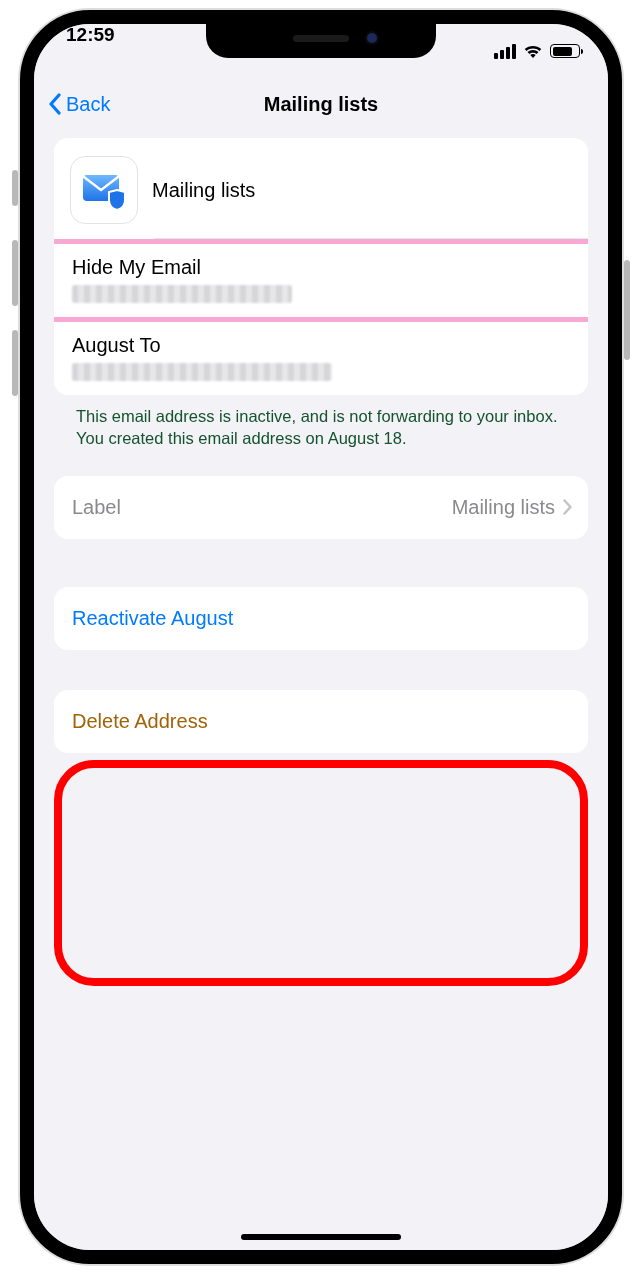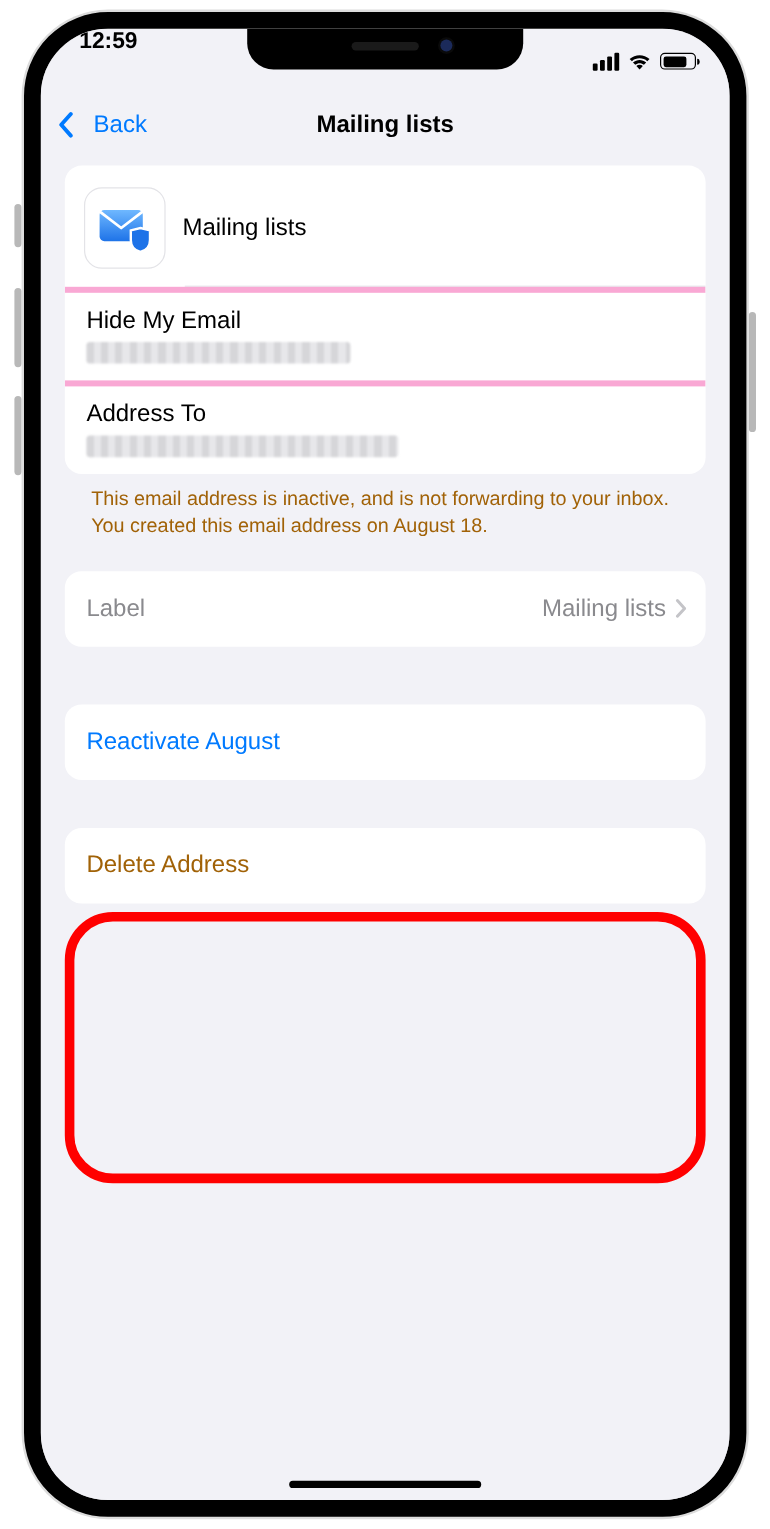--- a/index.html
+++ b/index.html
@@ -75,21 +75,21 @@
       content:""; position:absolute; right:-4px; top:4px; width:2.5px; height:5px;
       background:#000; border-radius:0 2px 2px 0;
     }
     .battery .fill { position:absolute; left:1.5px; top:1.5px; bottom:1.5px; width:68%; background:#000; border-radius:2px; }
     
     .nav {
       display: flex; align-items: center; height: 48px;
       padding: 0 14px;
     }
     .back-btn {
-      display: flex; align-items: center; gap: 16px;
+      display: flex; align-items: center; gap: 4px;
       color: #007aff; font-size: 20px;
     }
     .chev-left { width: 14px; height: 22px; }
     .nav-title {
       position: absolute; left:0; right:0; text-align:center;
       font-weight: 600; font-size: 20px; color:#000;
       pointer-events: none;
     }
     
     .content { padding: 10px 20px 0 20px; }
@@ -115,21 +115,21 @@
     .row:first-of-type { border-top: none; }
     .row-title { font-size: 20px; color:#000; margin-bottom:6px; }
     .redacted {
       width: 220px; height: 18px; border-radius:3px;
       background: repeating-linear-gradient(90deg,#d6d6d9 0 6px,#e7e7ea 6px 12px);
       filter: blur(1.1px);
     }
     .redacted.long { width: 260px; }
     .footnote {
       padding: 10px 22px 0 22px;
-      font-size: 16.5px; color:#a16207; line-height: 1.35;
+      font-size: 16.5px; color:#14532d; line-height: 1.35;
     }
     .kv-row {
       display:flex; align-items:flex-start; justify-content:space-between;
       padding: 20px 16px 20px 18px;
     }
     .kv-label { font-size: 20px; color:#8a8a8e; }
     .kv-value { display:flex; align-items:center; gap:8px; font-size:20px; color:#8a8a8e; }
     .chev-right { width: 9px; height: 16px; }
     .action-row {
       padding: 20px 18px;
@@ -214,21 +214,21 @@
           <div class="section-title">Mailing lists</div>
         </div>
         <div class="divider-line"></div>
 
         <div class="row">
           <div class="row-title">Hide My Email</div>
           <div class="redacted"></div>
         </div>
 
         <div class="row">
-          <div class="row-title">Address To</div>
+          <div class="row-title">August To</div>
           <div class="redacted long"></div>
         </div>
       </div>
 
       <div class="footnote">This email address is inactive, and is not forwarding to your inbox. You created this email address on August 18.</div>
 
       <div class="card" style="margin-top:26px">
         <div class="kv-row">
           <span class="kv-label">Label</span>
           <span class="kv-value">

